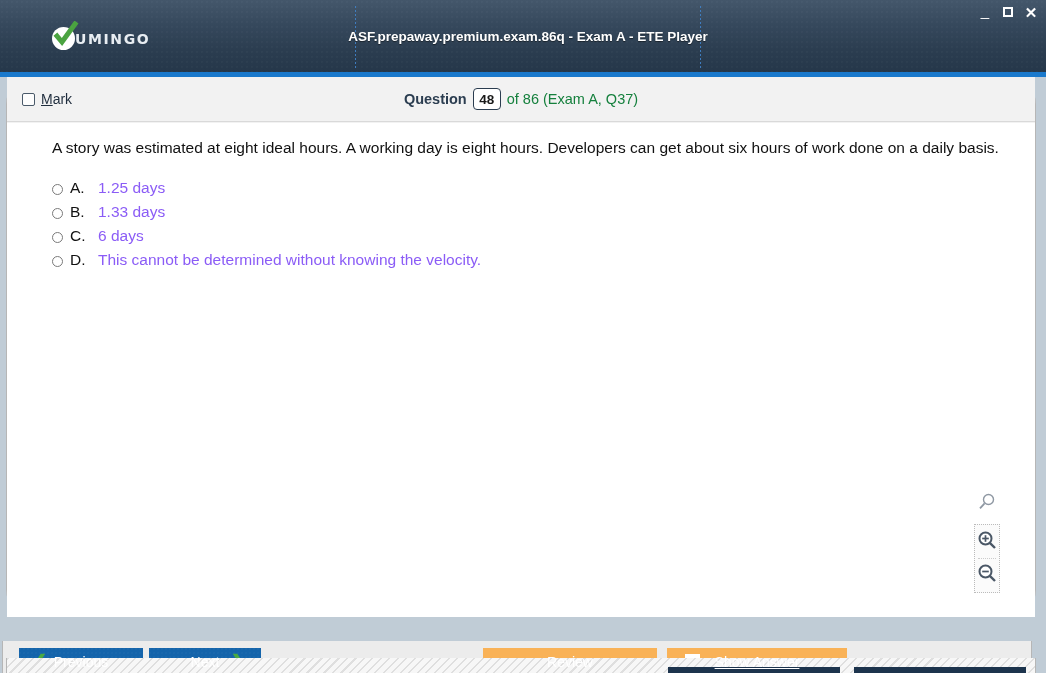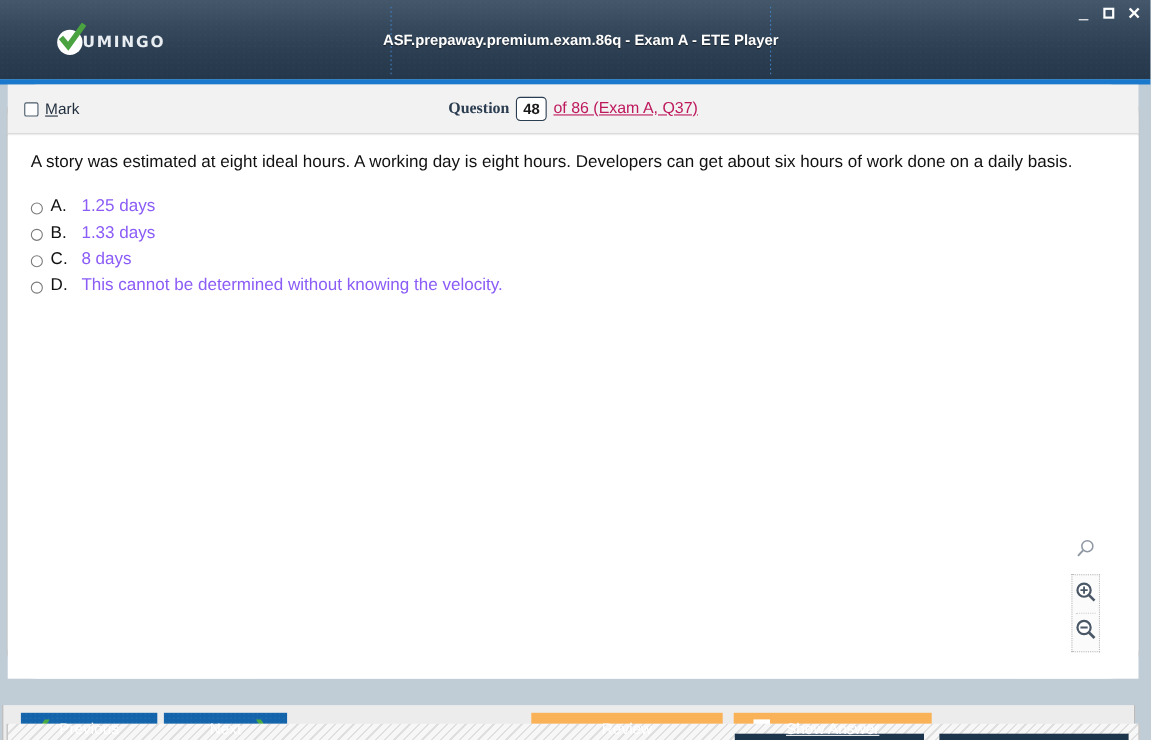--- a/index.html
+++ b/index.html
@@ -112,35 +112,36 @@
   .mark-label {
     font-size: 14px; color: #1f2d3d;
   }
   .mark-label u { text-decoration: underline; }
 
   .qcounter {
     position: absolute; left: 0; right: 0; top: 11px;
     display: flex; align-items: center; justify-content: center; gap: 6px;
     font-size: 14.5px; color: #2b3d50;
   }
-  .qcounter .lbl { font-weight: bold; font-family: Liberation Serif, serif; }
+  .qcounter .lbl { font-weight: bold; }
   .qnum-input {
     width: 28px; height: 22px;
     border: 1px solid #2b3d50; border-radius: 4px;
     background: #ffffff;
     display: flex; align-items: center; justify-content: center;
     font-size: 13.5px; color: #1a1a1a; font-weight: bold;
   }
-  .qcounter .rest { color: #be185d; text-decoration: underline; }
+  .qcounter .rest { color: #15803d; }
 
   
   .qbody {
     position: absolute; left: 0; top: 46px; right: 0; bottom: 0;
     background: #ffffff;
     overflow: hidden;
+    padding-left: 24px;
   }
   .qtext {
     margin: 14px 22px 0 21px;
     font-size: 15.5px; line-height: 1.45; color: #111111;
   }
   .qtext p + p { margin-top: 18px; }
 
   .answers { margin: 20px 0 0 21px; }
   .ans-row {
     display: flex; align-items: flex-start; gap: 7px;
@@ -294,21 +295,21 @@
             <span class="ans-text">1.25 days</span>
           </div>
           <div class="ans-row">
             <span class="radio"></span>
             <span class="ans-letter">B.</span>
             <span class="ans-text">1.33 days</span>
           </div>
           <div class="ans-row">
             <span class="radio"></span>
             <span class="ans-letter">C.</span>
-            <span class="ans-text">8 days</span>
+            <span class="ans-text">6 days</span>
           </div>
           <div class="ans-row">
             <span class="radio"></span>
             <span class="ans-letter">D.</span>
             <span class="ans-text">This cannot be determined without knowing the velocity.</span>
           </div>
         </div>
 
         <div class="zoomtools">
           <span class="zt-plain">

